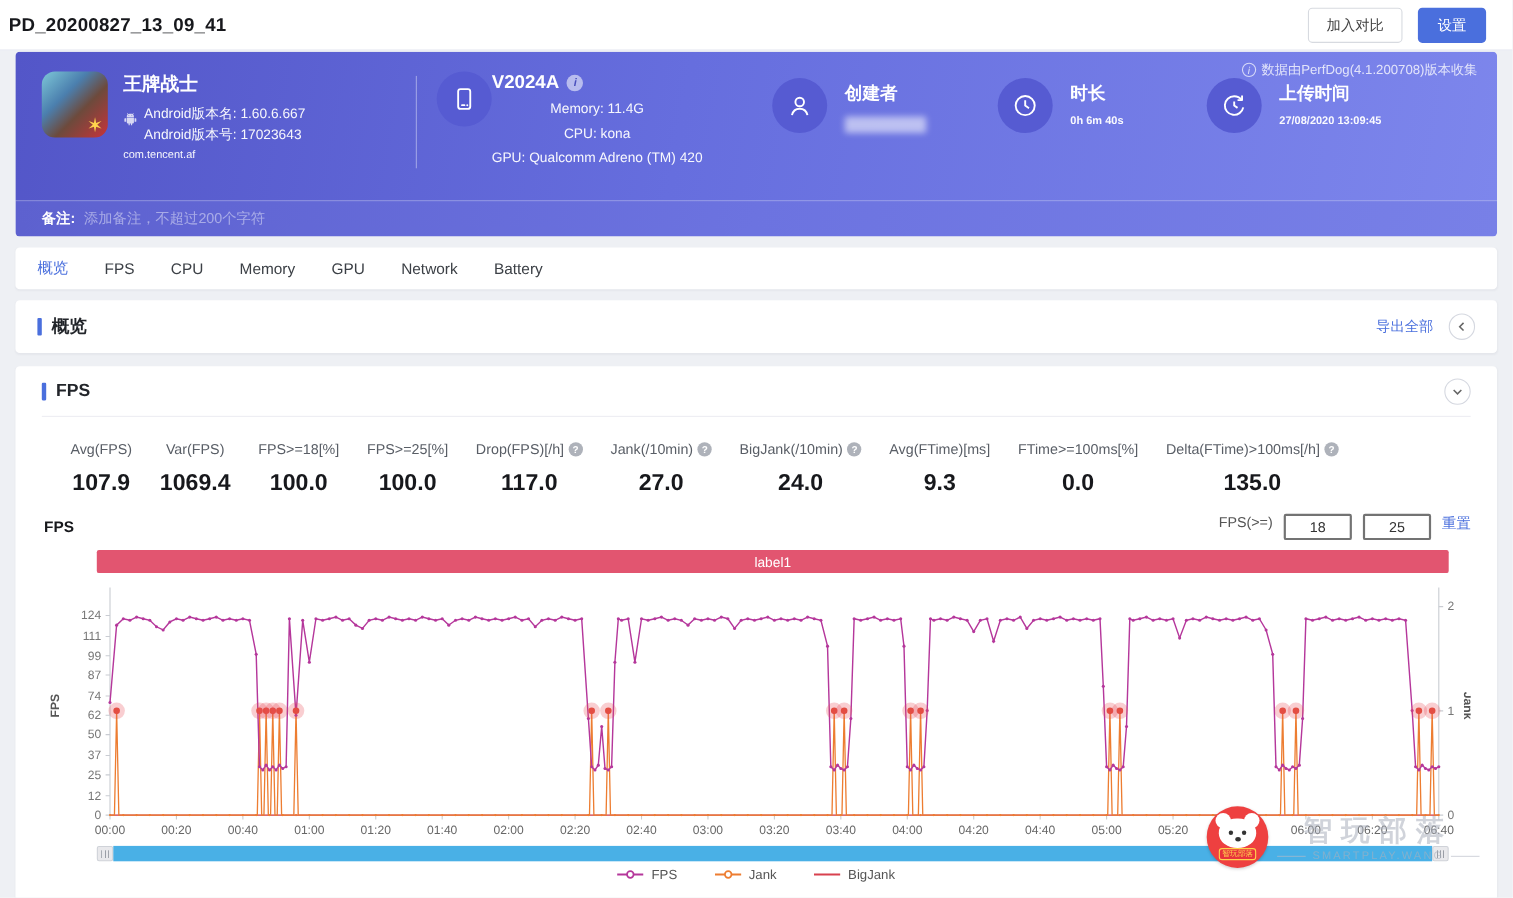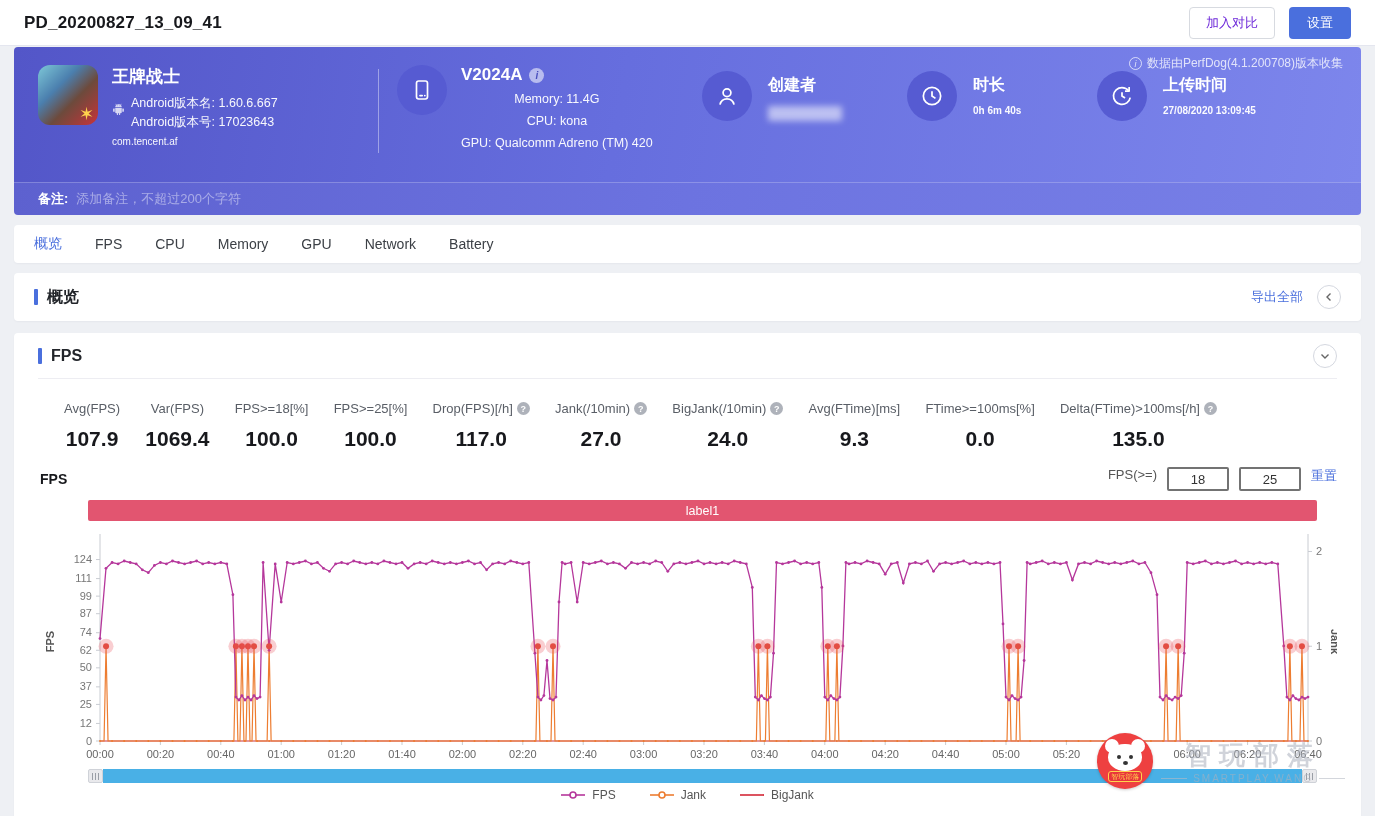--- a/index.html
+++ b/index.html
@@ -1,25 +1,25 @@
 <!DOCTYPE html>
 <html><head>
 <meta charset="utf-8">
 <style>
   * { margin:0; padding:0; box-sizing:border-box; }
   html,body { width:1375px; height:816px; overflow:hidden; background:#eef0f4;
     font-family:"Liberation Sans","DejaVu Sans",sans-serif; color:#333; }
 
   
   .topbar { height:46px; background:#fff; border-bottom:1px solid #e4e6ef;
-    display:flex; align-items:center; justify-content:space-between; padding:0 24px 0 24px; }
+    display:flex; align-items:center; justify-content:space-between; padding:0 24px 0 8px; }
   .page-title { font-size:17px; font-weight:bold; color:#17181c; letter-spacing:.2px; }
   .topbar-actions { display:flex; gap:14px; align-items:center; }
   .btn-outline { height:32px; padding:0 16px; background:#fff; border:1px solid #d7dae0;
-    border-radius:4px; font-size:13px; color:#6d28d9; cursor:pointer; }
+    border-radius:4px; font-size:13px; color:#404040; cursor:pointer; }
   .btn-primary { height:32px; padding:0 18px; background:#4a6fdd; border:none;
     border-radius:4px; font-size:13px; color:#fff; cursor:pointer; }
 
   .content { padding:0 14px; }
 
   
   .header-card { border-radius:4px; overflow:hidden; margin-top:1px; }
   .header-main { position:relative; background:linear-gradient(100deg,#5356c8 0%,#666ede 45%,#7d86ec 100%);
     padding:18px 20px 16px 24px; display:flex; align-items:flex-start; min-height:135px; color:#fff; }
   .app-block { display:flex; gap:14px; width:340px; }
@@ -28,21 +28,21 @@
   .app-icon::after { content:"✶"; position:absolute; right:4px; bottom:0px; color:#ffd34d; font-size:18px; }
   .app-name { font-size:17px; font-weight:bold; margin-bottom:6px; }
   .app-ver-row { display:flex; gap:6px; align-items:flex-start; }
   .android-glyph { margin-top:8px; opacity:.85; }
   .app-sub { font-size:12.5px; line-height:1.5; color:rgba(255,255,255,.95); }
   .app-package { font-size:10px; margin-top:4px; color:rgba(255,255,255,.95); }
   .v-divider { width:1px; height:84px; background:rgba(255,255,255,.4); margin:4px 18px 0 0; }
 
   .icon-circle { width:50px; height:50px; border-radius:50%; background:#565bd2;
     display:flex; align-items:center; justify-content:center; flex:0 0 auto; }
-  .device-block { display:flex; gap:14px; width:305px; }
+  .device-block { display:flex; width:305px; }
   .block-title { font-size:17px; font-weight:bold; display:flex; align-items:center; gap:7px; }
   .info-badge { width:15px; height:15px; border-radius:50%; background:rgba(255,255,255,.55);
     color:#4a4fbd; font-size:10px; font-weight:bold; font-style:italic;
     display:inline-flex; align-items:center; justify-content:center; }
   .device-sub { font-size:12.5px; line-height:1.75; margin-top:4px; color:rgba(255,255,255,.95);text-align:center; }
 
   .meta-block { display:flex; gap:16px; align-items:flex-start; margin-top:6px; }
   .meta-creator { width:205px; }
   .meta-duration { width:190px; }
   .meta-title { font-size:16px; font-weight:bold; margin-top:4px; }

